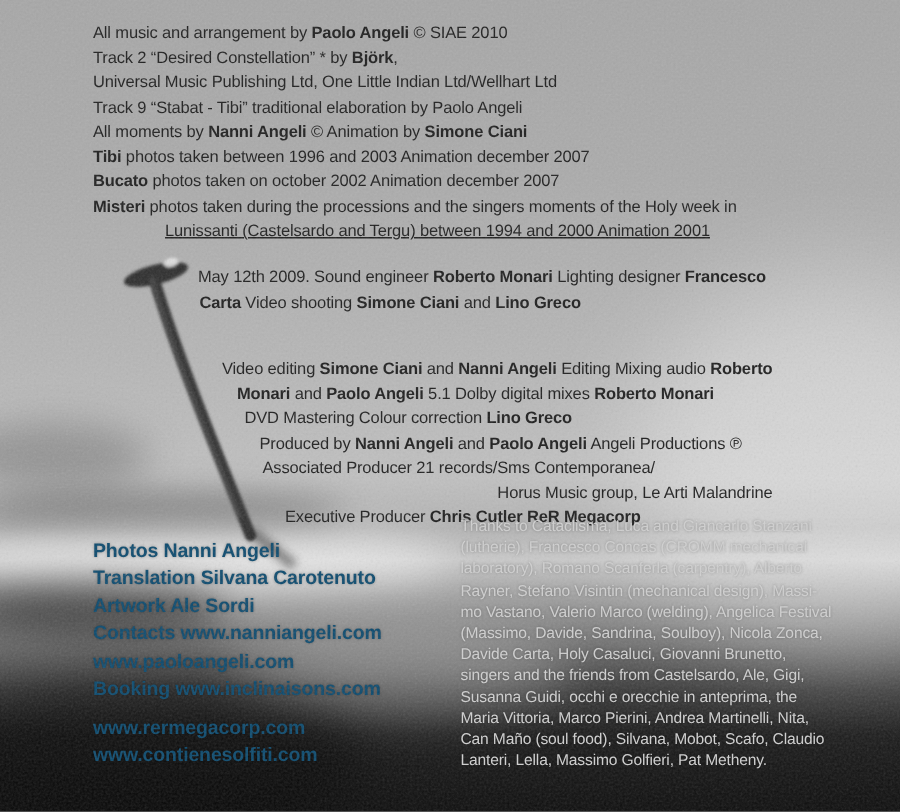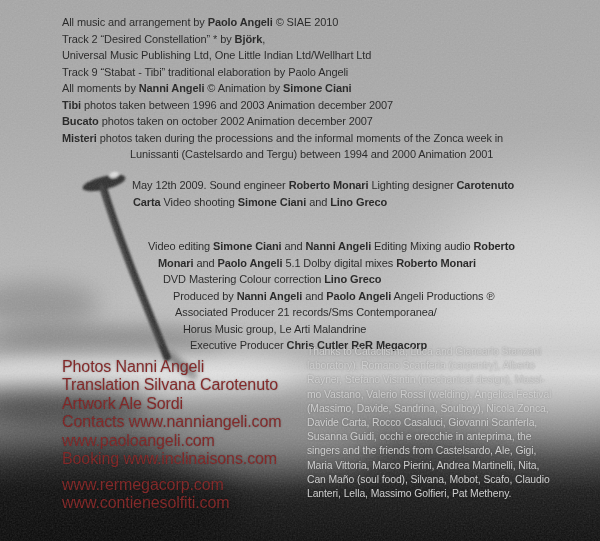--- a/index.html
+++ b/index.html
@@ -36,34 +36,34 @@
   .nail-svg{position:absolute;left:0;top:0;z-index:2;}
   .grain-svg{position:absolute;left:0;top:0;z-index:8;pointer-events:none;opacity:.16;}
 
   
   .tblock{position:absolute;z-index:5;}
   .tblock .line{white-space:nowrap;}
   .b{font-weight:bold;}
 
   .dark{color:#1e1e1e;font-size:11px;line-height:16.5px;letter-spacing:-0.1px;}
   #block-top {left:62px;top:14px;}
-  #block-top .line:nth-child(9){margin-left:68px;}
+  #block-top .line:nth-child(9){margin-left:48px;text-decoration:underline;}
   #block-rec {left:132px;top:177px;}
   #block-rec .line:nth-child(2){margin-left:1px;}
   #block-rec .line:nth-child(3){margin-left:10px;text-decoration:underline;}
   #block-prod{left:148px;top:238px;}
   #block-prod .line:nth-child(2){margin-left:10px;}
   #block-prod .line:nth-child(3){margin-left:15px;}
   #block-prod .line:nth-child(4){margin-left:25px;}
   #block-prod .line:nth-child(5){margin-left:27px;}
-  #block-prod .line:nth-child(6){margin-left:35px;}
+  #block-prod .line:nth-child(6){margin-left:35px;text-align:right;}
   #block-prod .line:nth-child(7){margin-left:42px;}
 
-  .lightcol{color:#7f1d1d;font-size:16px;line-height:18.4px;letter-spacing:-0.1px;
-            text-shadow:0 0 2px rgba(0,0,0,.35);}
+  .lightcol{color:#0c4a6e;font-size:13px;line-height:18.4px;letter-spacing:-0.1px;
+            text-shadow:0 0 2px rgba(0,0,0,.35);font-weight:bold;}
   #block-left{left:62px;top:358px;}
   #block-urls{left:62px;top:476px;}
 
   #block-thanks{left:307px;top:345px;color:#d0d0d0;font-size:10.4px;line-height:14.2px;
                 letter-spacing:-0.1px;text-shadow:0 0 2px rgba(0,0,0,.3);}
 </style>
 </head>
 <body>
 
 <div class="stage">
@@ -96,26 +96,26 @@
   </svg>
 
   <div id="block-top" class="tblock dark">
       <div class="line"><span>All music and arrangement by </span><span class="b">Paolo Angeli</span><span> © SIAE 2010</span></div>
       <div class="line"><span>Track 2 “Desired Constellation” * by </span><span class="b">Björk</span><span>,</span></div>
       <div class="line"><span>Universal Music Publishing Ltd, One Little Indian Ltd/Wellhart Ltd</span></div>
       <div class="line"><span>Track 9 “Stabat - Tibi” traditional elaboration by Paolo Angeli</span></div>
       <div class="line"><span>All moments by </span><span class="b">Nanni Angeli</span><span> © Animation by </span><span class="b">Simone Ciani</span></div>
       <div class="line"><span class="b">Tibi</span><span> photos taken between 1996 and 2003 Animation december 2007</span></div>
       <div class="line"><span class="b">Bucato</span><span> photos taken on october 2002 Animation december 2007</span></div>
-      <div class="line"><span class="b">Misteri</span><span> photos taken during the processions and the informal moments of the Zonca week in</span></div>
+      <div class="line"><span class="b">Misteri</span><span> photos taken during the processions and the singers moments of the Holy week in</span></div>
       <div class="line"><span>Lunissanti (Castelsardo and Tergu) between 1994 and 2000 Animation 2001</span></div>
     </div>
 
   <div id="block-rec" class="tblock dark">
-      <div class="line"><span>May 12th 2009. Sound engineer </span><span class="b">Roberto Monari</span><span> Lighting designer </span><span class="b">Carotenuto</span></div>
+      <div class="line"><span>May 12th 2009. Sound engineer </span><span class="b">Roberto Monari</span><span> Lighting designer </span><span class="b">Francesco</span></div>
       <div class="line"><span class="b">Carta</span><span> Video shooting </span><span class="b">Simone Ciani</span><span> and </span><span class="b">Lino Greco</span></div>
     </div>
 
   <div id="block-prod" class="tblock dark">
       <div class="line"><span>Video editing </span><span class="b">Simone Ciani</span><span> and </span><span class="b">Nanni Angeli</span><span> Editing Mixing audio </span><span class="b">Roberto</span></div>
       <div class="line"><span class="b">Monari</span><span> and </span><span class="b">Paolo Angeli</span><span> 5.1 Dolby digital mixes </span><span class="b">Roberto Monari</span></div>
       <div class="line"><span>DVD Mastering Colour correction </span><span class="b">Lino Greco</span></div>
       <div class="line"><span>Produced by </span><span class="b">Nanni Angeli</span><span> and </span><span class="b">Paolo Angeli</span><span>  Angeli Productions ℗</span></div>
       <div class="line"><span>Associated Producer 21 records/Sms Contemporanea/</span></div>
       <div class="line"><span>Horus Music group, Le Arti Malandrine</span></div>
@@ -131,27 +131,28 @@
       <div class="line"><span>Booking www.inclinaisons.com</span></div>
     </div>
 
   <div id="block-urls" class="tblock lightcol">
       <div class="line"><span>www.rermegacorp.com</span></div>
       <div class="line"><span>www.contienesolfiti.com</span></div>
     </div>
 
   <div id="block-thanks" class="tblock">
       <div class="line"><span>Thanks to Cataclisma, Luca and Giancarlo Stanzani</span></div>
+      <div class="line"><span>(lutherie), Francesco Concas (CROMM mechanical</span></div>
       <div class="line"><span>laboratory), Romano Scanferla (carpentry), Alberto</span></div>
       <div class="line"><span>Rayner, Stefano Visintin (mechanical design), Massi-</span></div>
-      <div class="line"><span>mo Vastano, Valerio Rossi (welding), Angelica Festival</span></div>
+      <div class="line"><span>mo Vastano, Valerio Marco (welding), Angelica Festival</span></div>
       <div class="line"><span>(Massimo, Davide, Sandrina, Soulboy), Nicola Zonca,</span></div>
-      <div class="line"><span>Davide Carta, Rocco Casaluci, Giovanni Scanferla,</span></div>
+      <div class="line"><span>Davide Carta, Holy Casaluci, Giovanni Brunetto,</span></div>
+      <div class="line"><span>singers and the friends from Castelsardo, Ale, Gigi,</span></div>
       <div class="line"><span>Susanna Guidi, occhi e orecchie in anteprima, the</span></div>
-      <div class="line"><span>singers and the friends from Castelsardo, Ale, Gigi,</span></div>
       <div class="line"><span>Maria Vittoria, Marco Pierini, Andrea Martinelli, Nita,</span></div>
       <div class="line"><span>Can Maño (soul food), Silvana, Mobot, Scafo, Claudio</span></div>
       <div class="line"><span>Lanteri, Lella, Massimo Golfieri, Pat Metheny.</span></div>
     </div>
 
   <svg class="grain-svg" width="600" height="541">
     <filter id="grain">
       <feTurbulence type="fractalNoise" baseFrequency="0.65" numOctaves="2" stitchTiles="stitch"></feTurbulence>
       <feColorMatrix type="saturate" values="0"></feColorMatrix>
     </filter>

